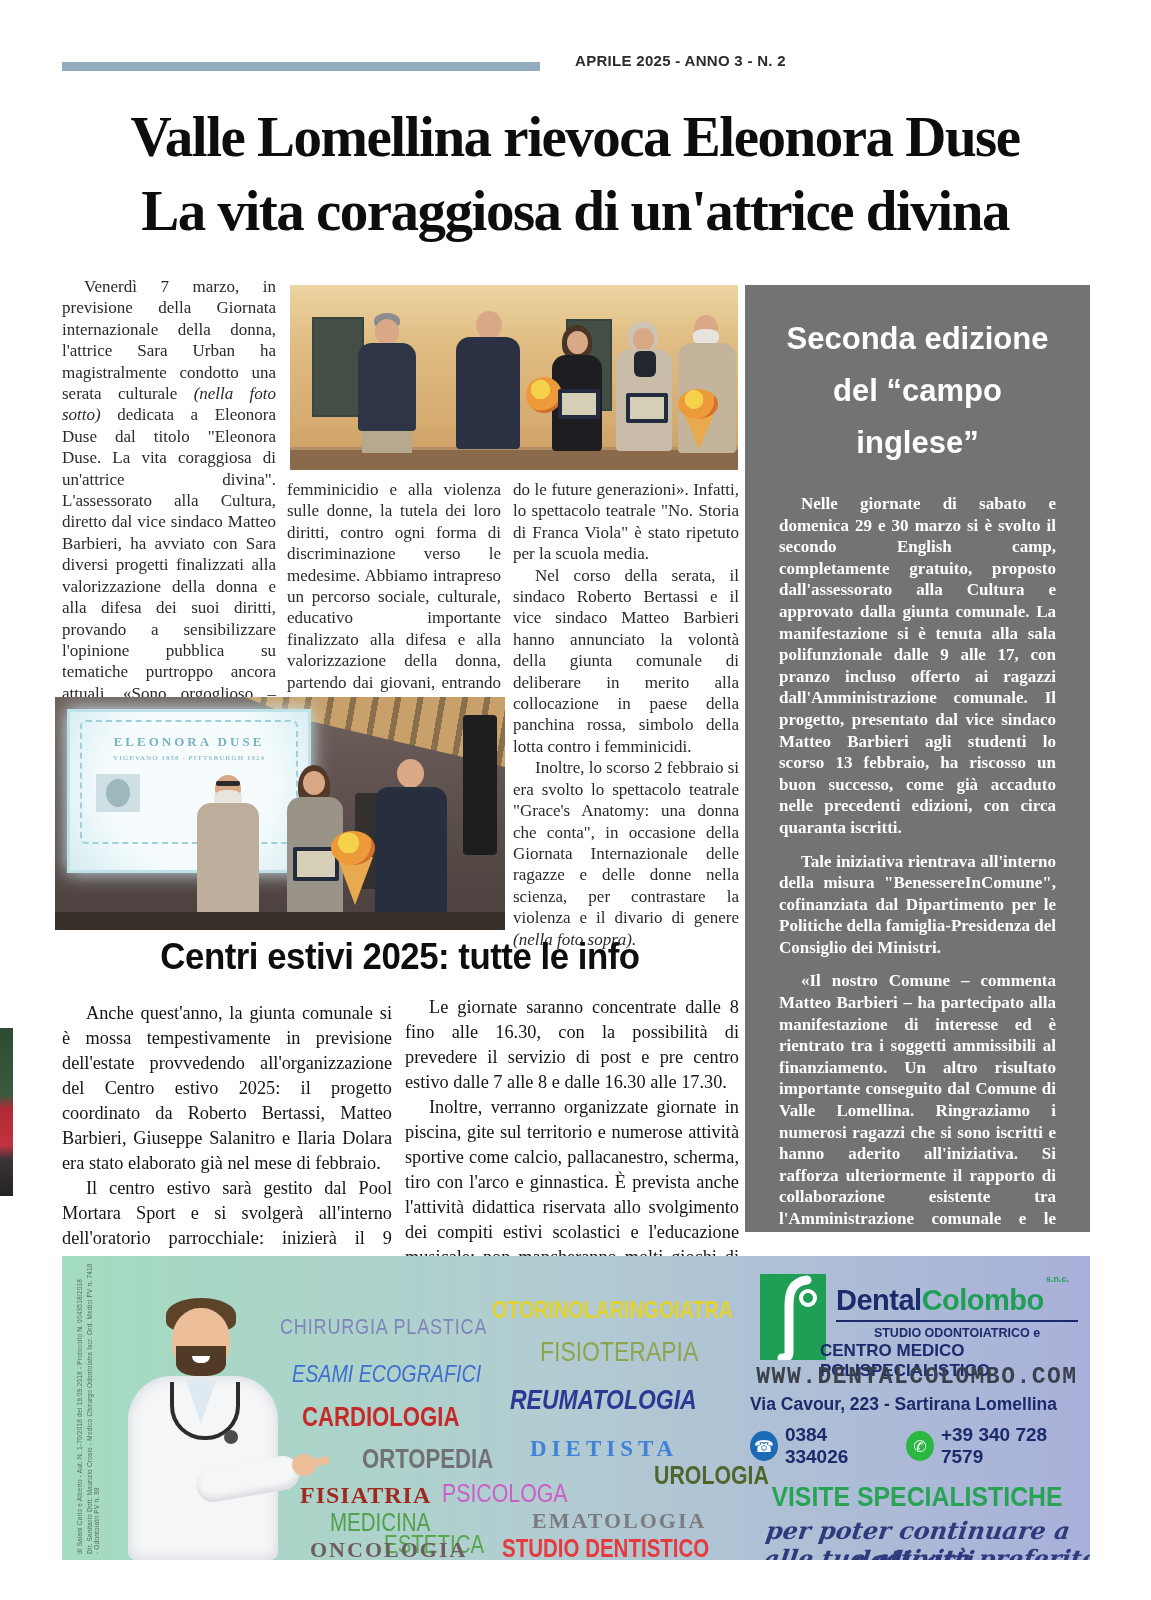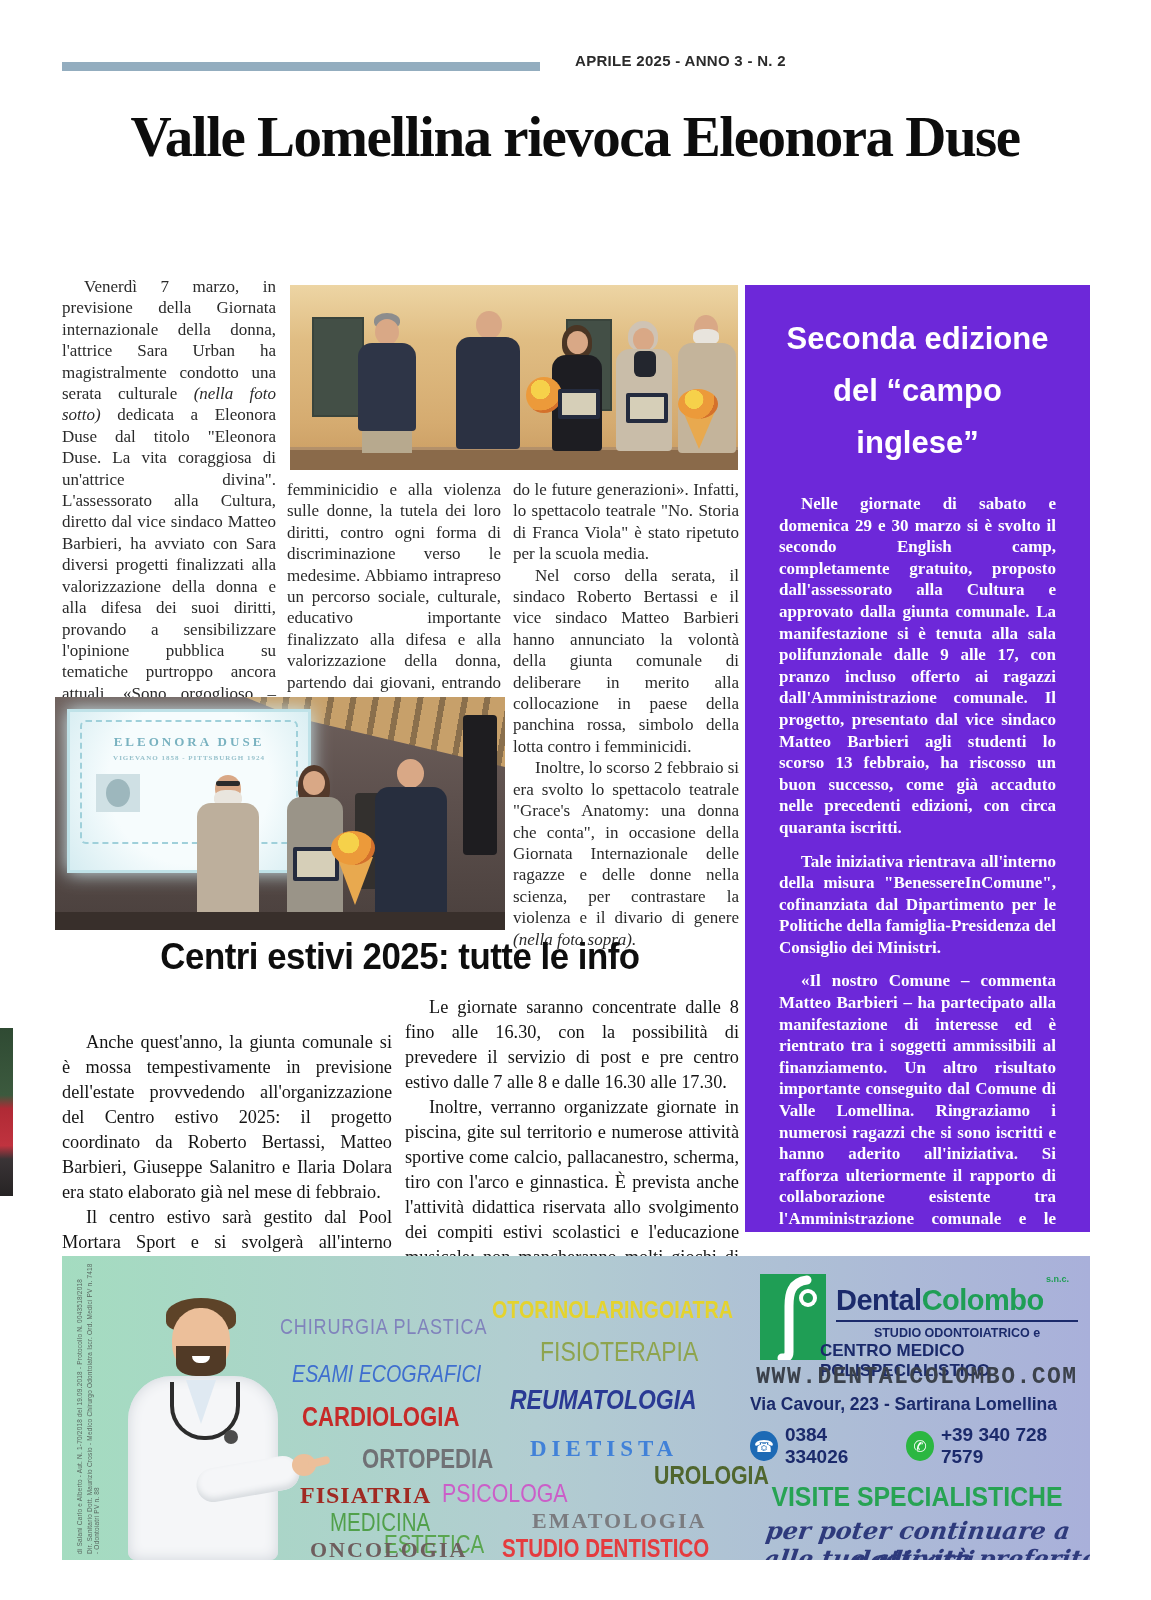--- a/index.html
+++ b/index.html
@@ -68,21 +68,21 @@
   #sidebar-body{position:absolute;left:22px;top:196px;width:301px;color:#ffffff;
           font-size:17px;line-height:21.6px;font-weight:700;text-align:justify;}
   #sidebar-body p{margin:12px;text-indent:22px;}
 
   
   #s2-title{left:62px;top:936px;width:676px;text-align:center;
           font-family:"Liberation Sans",sans-serif;font-weight:800;font-size:37px;color:#0e0e0e;
           letter-spacing:-.5px;transform:scaleX(.94);transform-origin:center;}
   .s2col{font-size:18.3px;line-height:25px;text-align:justify;color:#141414;}
   .s2col p{margin:0;text-indent:24px;}
-  #s2col1{left:62px;top:1030px;width:330px;}
+  #s2col1{left:62px;top:1001px;width:330px;}
   #s2col2{left:405px;top:995px;width:334px;}
 
   
   #ad{left:62px;top:1256px;width:1028px;height:304px;overflow:hidden;
       background:linear-gradient(90deg,#a4dcc0 0%,#b2cdd1 46%,#a9b0da 100%);}
   .fineprint{position:absolute;writing-mode:vertical-rl;transform:rotate(180deg);
       font-family:"Liberation Sans",sans-serif;font-size:6.5px;color:#5a6a62;letter-spacing:.2px;}
   .wc{position:absolute;font-family:"Liberation Sans",sans-serif;white-space:nowrap;
       transform:scaleX(.82);transform-origin:left center;}
   .wcserif{font-family:"Liberation Serif",serif;transform:none;}
@@ -123,20 +123,21 @@
 </head>
 <body>
 
 <div id="page">
 
   <div class="abs" id="issue-bar" style="background-color: rgb(147, 173, 191);"></div>
   <div class="abs" id="issue-line">APRILE 2025 - ANNO 3 - N. 2</div>
 
   <h1 class="abs" id="headline" style="margin:0;">
     <span style="display:block;font-family:Liberation Serif, serif;">Valle Lomellina rievoca Eleonora Duse</span>
+    <span style="display:block;">La vita coraggiosa di un'attrice divina</span>
   </h1>
 
   <div class="abs bodytxt" id="col1">
     <p class="ind"><span>Venerdì 7 marzo, in previsione della Giornata internazionale della donna, l'attrice Sara Urban ha magistralmente condotto una serata culturale </span><em class="photoref">(nella foto sotto)</em><span> dedicata a Eleonora Duse dal titolo "Eleonora Duse. La vita coraggiosa di un'attrice divina". L'assessorato alla Cultura, diretto dal vice sindaco Matteo Barbieri, ha avviato con Sara diversi progetti finalizzati alla valorizzazione della donna e alla difesa dei suoi diritti, provando a sensibilizzare l'opinione pubblica su tematiche purtroppo ancora attuali. «Sono orgoglioso – commenta Barbieri – di aver affrontato in questi anni argomenti come la lotta al</span></p>
   </div>
 
   <div class="abs" id="photo1">
     <div class="door" style="left:22px;top:32px;width:48px;height:96px;"></div>
     <div class="door" style="left:276px;top:34px;width:42px;height:88px;"></div>
     <div class="floor"></div>
@@ -208,21 +209,21 @@
     <div class="wrapcone" style="left:282px;top:160px;width:36px;height:48px;"></div>
     <div class="bouquet" style="left:276px;top:134px;width:44px;height:34px;"></div>
 
     <div class="head" style="left:342px;top:62px;width:27px;height:29px;"></div>
     <div class="torso" style="left:320px;top:90px;width:72px;height:143px;background:#272e3e;"></div>
     <div class="floor"></div>
   </div>
 
   <div class="abs" id="edge-sliver"></div>
 
-  <div class="abs" id="sidebar" style="background-color: #6d28d9;">
+  <div class="abs" id="sidebar" style="background-color: #737373;">
     <div id="sidebar-title">Seconda edizione del “campo inglese”</div>
     <div id="sidebar-body">
       <p>Nelle giornate di sabato e domenica 29 e 30 marzo si è svolto il secondo English camp, completamente gratuito, proposto dall'assessorato alla Cultura e approvato dalla giunta comunale. La manifestazione si è tenuta alla sala polifunzionale dalle 9 alle 17, con pranzo incluso offerto ai ragazzi dall'Amministrazione comunale. Il progetto, presentato dal vice sindaco Matteo Barbieri agli studenti lo scorso 13 febbraio, ha riscosso un buon successo, come già accaduto nelle precedenti edizioni, con circa quaranta iscritti.</p>
       <p>Tale iniziativa rientrava all'interno della misura "BenessereInComune", cofinanziata dal Dipartimento per le Politiche della famiglia-Presidenza del Consiglio dei Ministri.</p>
       <p>«Il nostro Comune – commenta Matteo Barbieri – ha partecipato alla manifestazione di interesse ed è rientrato tra i soggetti ammissibili al finanziamento. Un altro risultato importante conseguito dal Comune di Valle Lomellina. Ringraziamo i numerosi ragazzi che si sono iscritti e hanno aderito all'iniziativa. Si rafforza ulteriormente il rapporto di collaborazione esistente tra l'Amministrazione comunale e le scuole del nostro paese. Stiamo facendo tanto per i giovani. Un ringraziamento particolare ai docenti Angelo Pagetti e Cristina Nese che hanno curato l'evento “English-The movie experience” e alla professoressa Ornella Polizzi, insegnante di inglese alla scuola secondaria di Valle Lomellina, per la fondamentale collaborazione».</p>
     </div>
   </div>
 
   <div class="abs" id="s2-title">Centri estivi 2025: tutte le info</div>
   <div class="abs s2col" id="s2col1">

